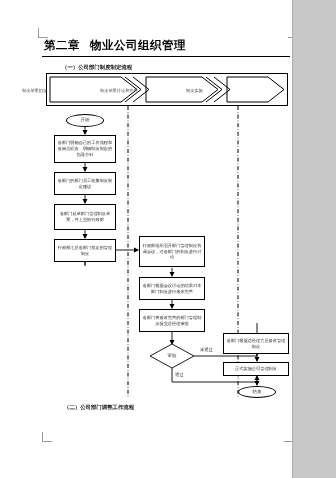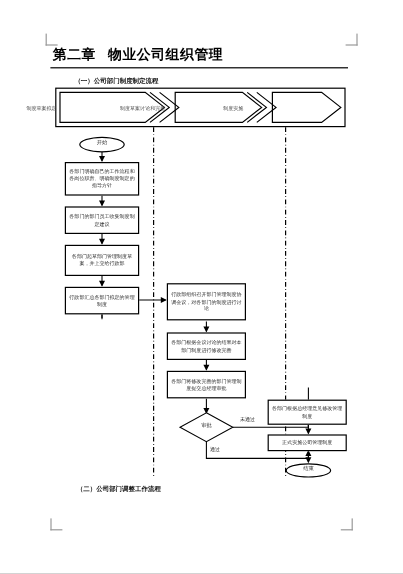--- a/index.html
+++ b/index.html
@@ -1,17 +1,17 @@
 <!DOCTYPE html>
 <html><head>
 <meta charset="utf-8">
 <style>
   html,body{margin:0;padding:0;background:#c8c8c8;}
   body{font-family:"DejaVu Sans","Liberation Sans",sans-serif;}
-  #page{position:relative;width:336px;height:478px;background:#fff;overflow:hidden;
+  #page{position:relative;width:292px;height:478px;background:#fff;overflow:hidden;
         box-shadow:0 0 0 1px #b0b0b0;}
   
   .crop{position:absolute;border-color:#9a9a9a;border-style:solid;width:9px;height:9px;}
   .crop.tl{border-width:0 0 1px 1px;left:38px;top:28px;}
   .crop.tr{border-width:0 1px 1px 0;left:288px;top:28px;}
   .crop.bl{border-width:0 0 1px 1px;left:42px;top:432px;}
   .crop.br{border-width:0 1px 1px 0;left:284px;top:432px;}
 
   
   #chapter{position:absolute;left:44px;top:38px;font-size:11.5px;font-weight:bold;

